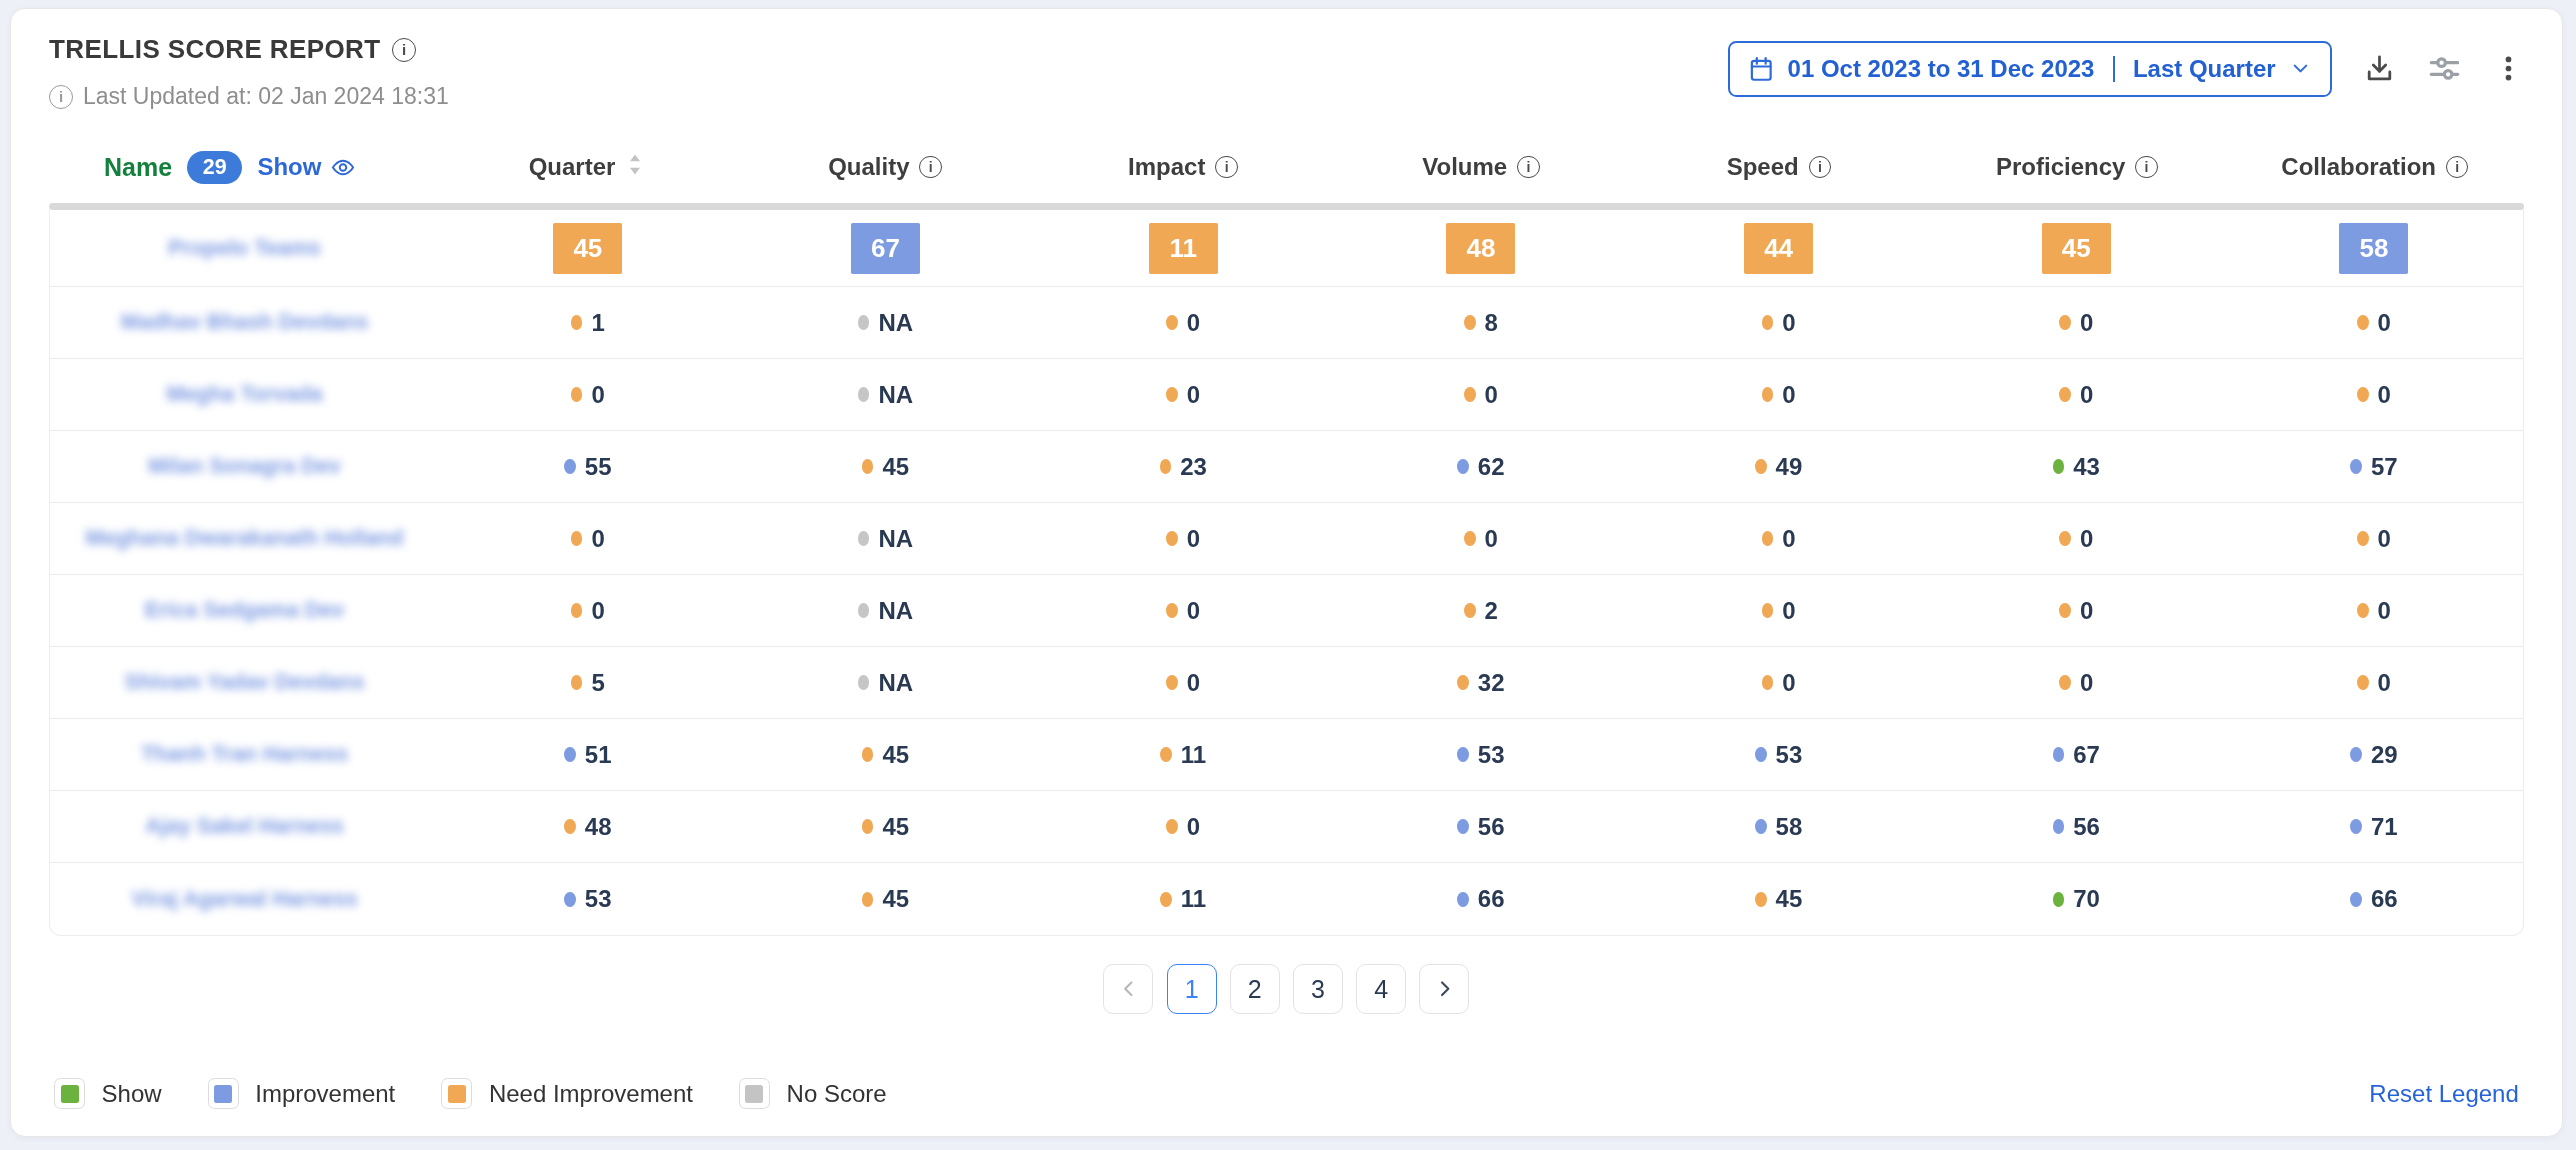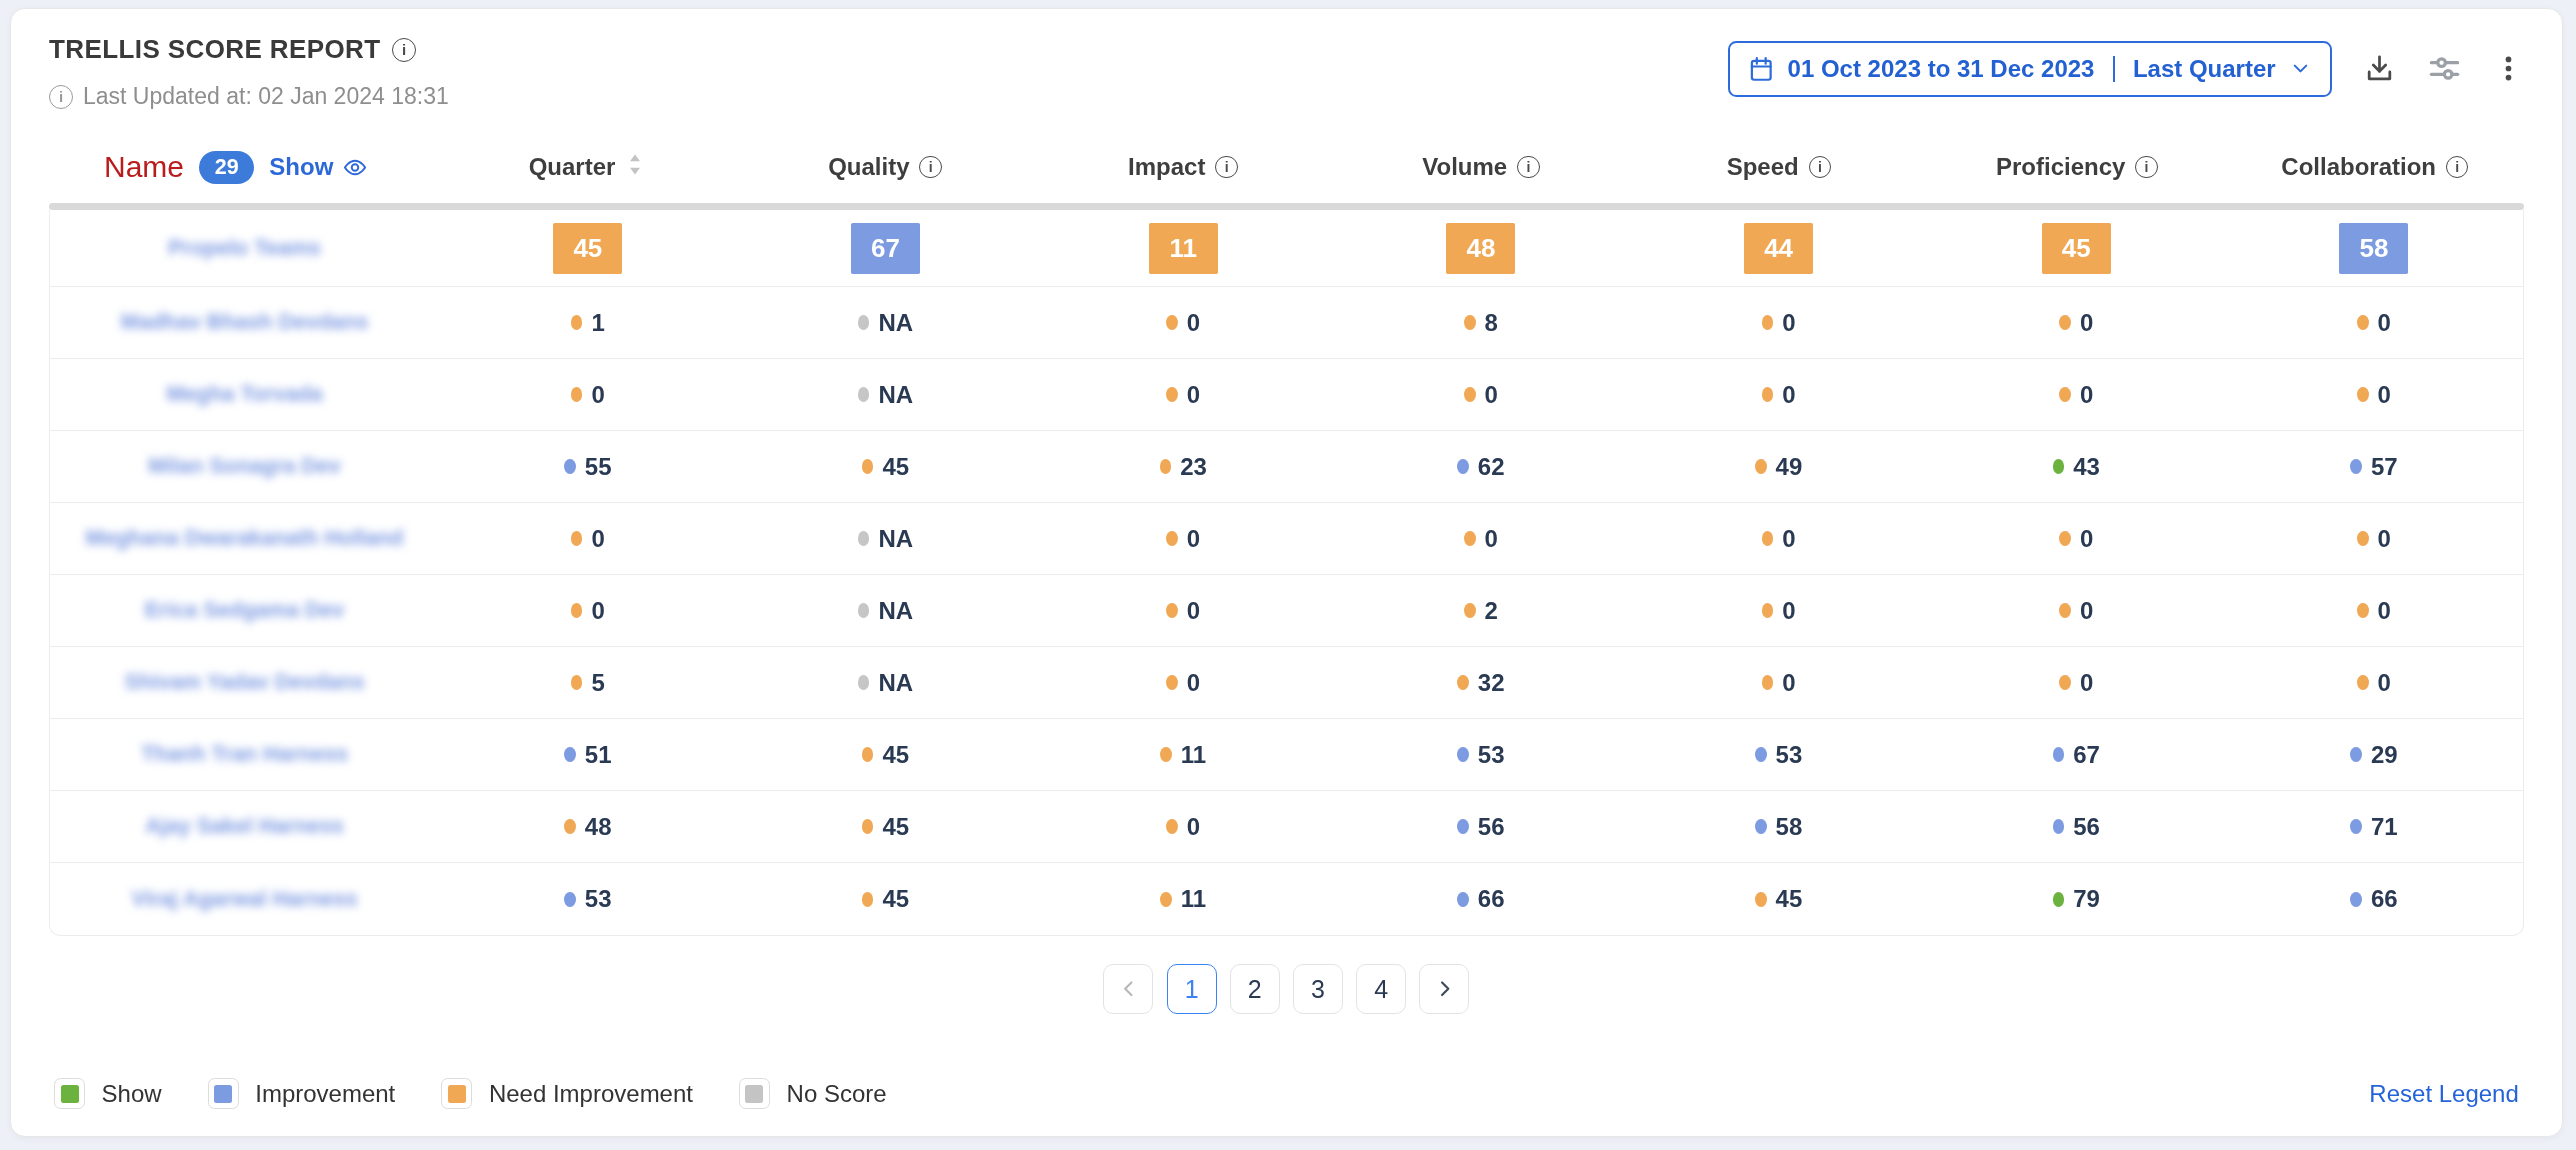--- a/index.html
+++ b/index.html
@@ -41,21 +41,21 @@
     height:56px; padding:0 18px; cursor:pointer;
     font-family:"Liberation Sans", sans-serif;
   }
   .date-btn .vbar { width:2.1px; height:26.5px; background:#2E6BDA; margin:0 5px; }
   .icon-btn { display:inline-flex; align-items:center; justify-content:center; cursor:pointer; }
 
   
   .grid { display:grid; grid-template-columns:389px repeat(7, 1fr); align-items:center; }
   .thead { height:71px; }
   .name-head { display:flex; align-items:center; gap:15px; padding-left:55px; }
-  .name-label { font-size:30px; font-weight:400; color:#b91c1c; }
+  .name-label { font-size:25px; font-weight:700; color:#15803d; }
   .count-badge {
     background:#3D7BDB; color:#fff; font-size:21.5px; font-weight:600;
     border-radius:21.5px; padding:5.8px 15.7px; line-height:1;
   }
   .show-toggle { display:flex; align-items:center; gap:7.4px; color:#2D68D8; font-size:24px; font-weight:700; cursor:pointer; }
   .col-header { display:flex; align-items:center; justify-content:center; gap:10px; font-size:24px; font-weight:700; color:#3E3E3E; }
   .col-header .info-circle { width:22.3px; height:22.3px; font-size:14px; color:#4A4A4A; }
   .scrollbar { height:7.4px; background:#D9D9D9; border-radius:4.1px; }
 
   .tbody-wrap { border:0.8px solid #ECECEC; border-top:none; border-radius:0 0 11.6px 11.6px; }
@@ -640,21 +640,21 @@
         </div>
         <div class="score-cell">
           <span class="dot-val">
             <span class="dot" style="background: rgb(240, 168, 85);"></span>
             <span>45</span>
           </span>
         </div>
         <div class="score-cell">
           <span class="dot-val">
             <span class="dot" style="background: rgb(108, 178, 62);"></span>
-            <span>79</span>
+            <span>70</span>
           </span>
         </div>
         <div class="score-cell">
           <span class="dot-val">
             <span class="dot" style="background: rgb(125, 155, 225);"></span>
             <span>66</span>
           </span>
         </div>
       </div>
     </div>

